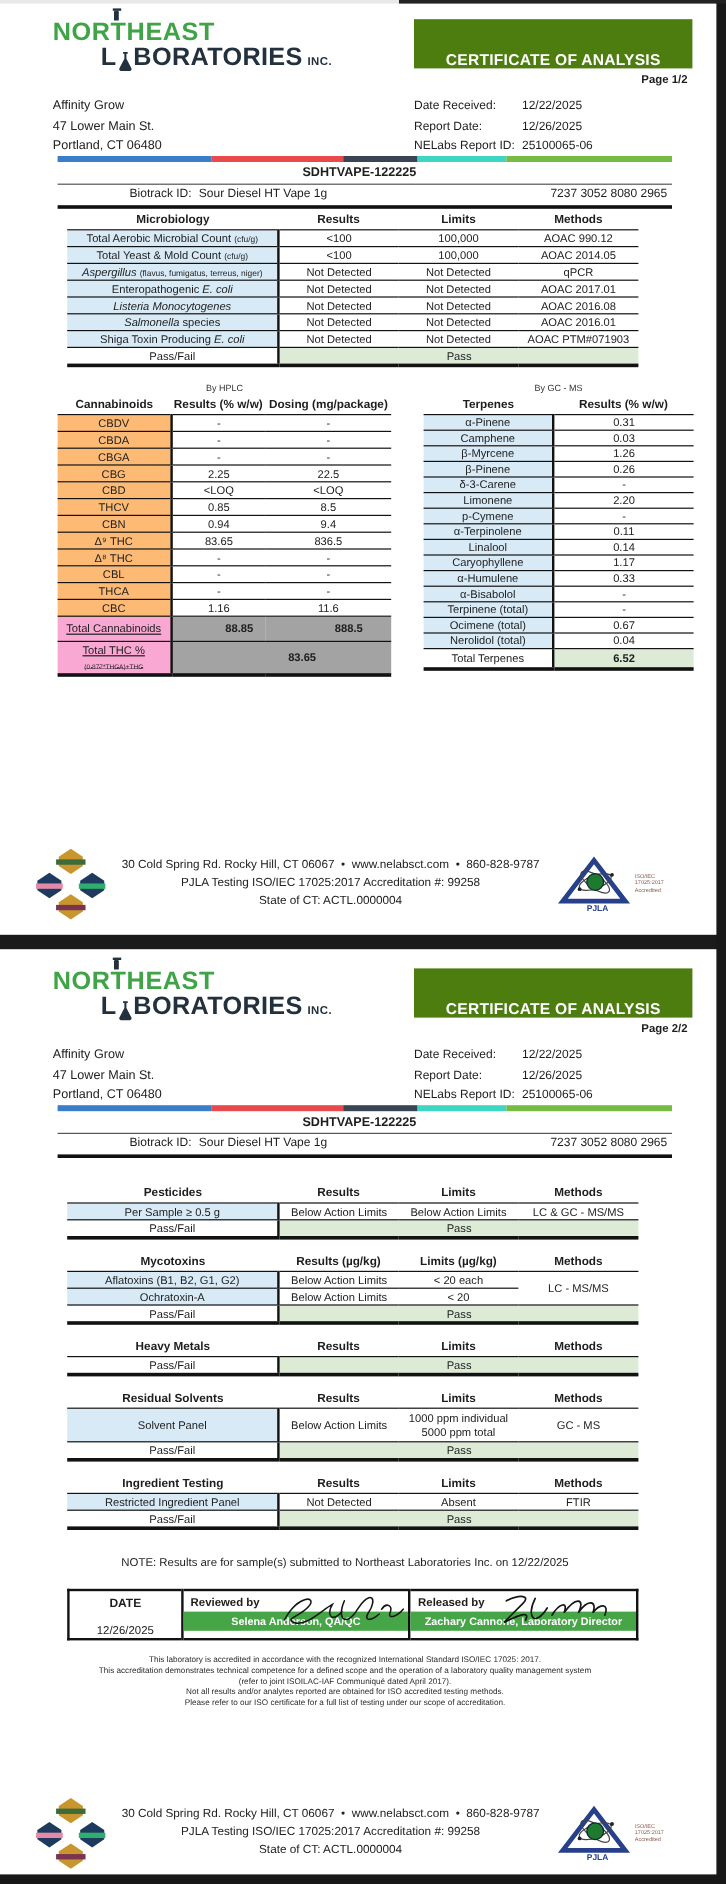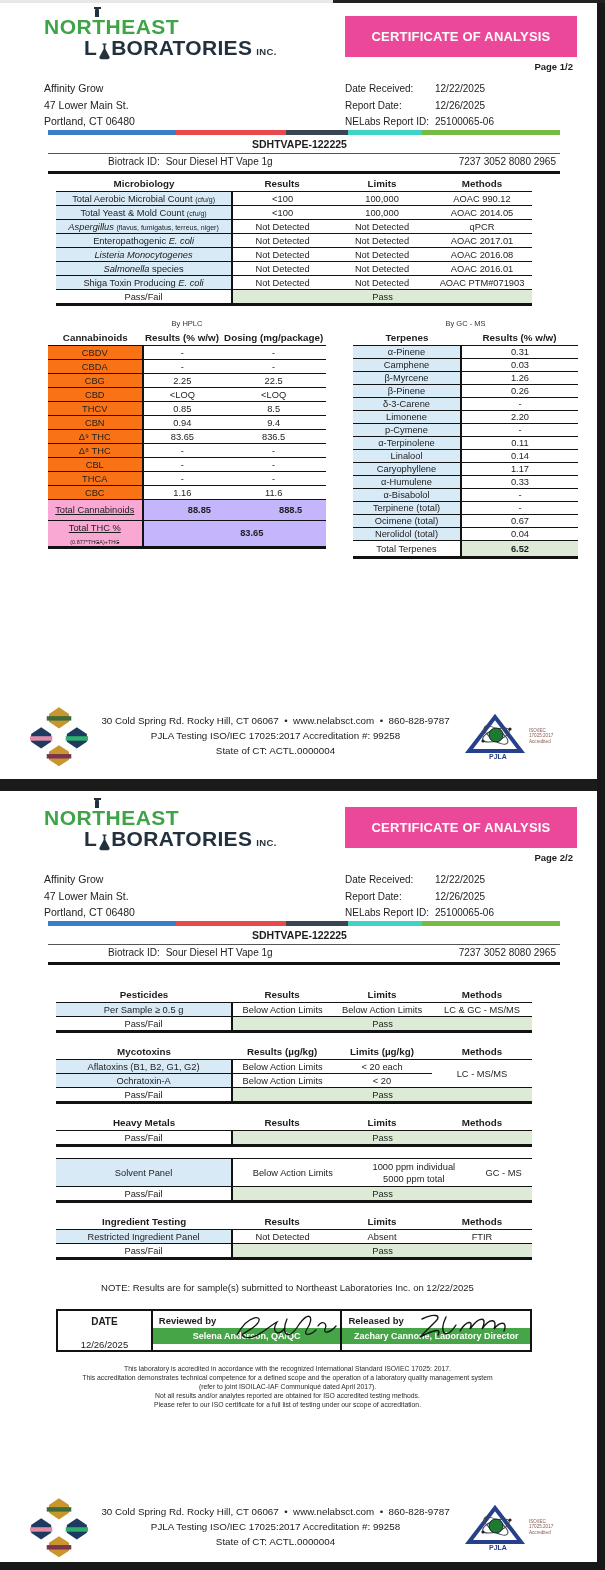--- a/index.html
+++ b/index.html
@@ -21,22 +21,22 @@
   
   .hdr { position:relative; height:176px; }
   .logo { position:absolute; left:44px; top:16px; line-height:1.02; }
   .logo-l1 { font-size:21px; font-weight:bold; color:#3fa447; letter-spacing:.5px; position:relative; }
   .tick { position:absolute; left:51px; top:-7px; width:4px; height:8px; background:#22313d; border-radius:1px 1px 0 0; }
   .tick:before { content:""; position:absolute; left:-1.5px; top:-2px; width:7px; height:2px; background:#22313d; }
   .logo-l2 { font-size:21px; font-weight:bold; color:#22313d; margin-left:40px; letter-spacing:.3px; display:flex; align-items:flex-end; }
   .flask-svg { width:13px; height:18px; margin:0 .5px -1px .5px; }
   .logo-inc { font-size:9.5px; margin:0 0 2px 4px; letter-spacing:.4px; }
   .client { position:absolute; left:44px; top:80px; font-size:10.5px; line-height:16.5px; color:#222; }
-  .banner { position:absolute; left:345px; top:16px; width:232px; height:41px; background:#ec4899;
-            display:flex; align-items:center; justify-content:center; }
+  .banner { position:absolute; left:345px; top:16px; width:232px; height:41px; background:#4d7c0f;
+            display:flex; align-items:flex-end; justify-content:center; }
   .banner span { color:#fff; font-weight:bold; font-size:13px; letter-spacing:.2px; }
   .page-label { position:absolute; right:32px; top:61px; font-size:9.5px; font-weight:bold; }
   .meta { position:absolute; left:345px; top:81px; font-size:10px; line-height:16.5px; }
   .meta-row { display:flex; }
   .meta-row .ml { width:90px; }
   .meta-row .mv { width:120px; }
   .colorbar { position:absolute; left:48px; top:130px; width:512px; height:5px; display:flex; }
   .cb-b { width:25%;  background:#3a7dc9; }
   .cb-r { width:21.5%;background:#e8494a; }
   .cb-d { width:12%;  background:#3a4553; }
@@ -62,25 +62,25 @@
   .sec .pass { background:#ddebd6; }
   .nm i { font-style:italic; }
   .tiny { font-size:7px; }
   .nm span:empty, .nm i:empty { display:none; }
 
   .duo { display:flex; margin:13px 0 0 48px; width:530px; justify-content:space-between; align-items:flex-start; }
   .bynote { text-align:center; font-size:7.5px; color:#333; margin-bottom:2px; }
   .cann { width:278px; font-size:9.3px; }
   .cann th { font-size:9.8px; font-weight:bold; padding:2px 1px; }
   .cann td { text-align:center; padding:1.5px 2px; height:12.5px; border-top:1.8px solid #121212; }
-  .cann .nm2 { width:34%; background:#f97316; border-right:2px solid #121212; }
+  .cann .nm2 { width:34%; background:#fdba74; border-right:2px solid #121212; }
   .cann tr:last-child td { border-bottom:3px solid #121212; }
   .tot td { height:21px; font-weight:bold; }
   .tot .nm2, .thcrow .nm2 { background:#f9a8d4; font-weight:normal;text-decoration:underline; }
-  .tot .val, .thcrow .val { background:#c4b5fd;padding-left:36px; }
+  .tot .val, .thcrow .val { background:#a3a3a3;padding-left:36px; }
   .thcrow td { height:26px; font-weight:bold; }
   .thcsub { font-size:5.5px; font-weight:normal; vertical-align:sub; }
   .terp { width:225px; font-size:9.3px; }
   .terp th { font-size:9.8px; font-weight:bold; padding:2px 1px; }
   .terp td { text-align:center; padding:1px 2px; height:10.8px; border-top:1.8px solid #121212;margin-top:32px; }
   .terp .nm2 { width:48%; background:#d9eaf7; border-right:2px solid #121212; }
   .terp tr:last-child td { border-bottom:3px solid #121212; }
   .terp .tot2 td { height:17px; font-weight:bold; }
   .terp .tot2 .nm2 { background:#fff; font-weight:normal; }
   .terp .tot2 .val { background:#ddebd6; }
@@ -233,20 +233,25 @@
           <th>Results (% w/w)</th>
           <th>Dosing (mg/package)</th>
         </tr>
         <tr>
               <td class="nm2">CBDV</td>
               <td>-</td>
               <td>-</td>
             </tr>
         <tr>
               <td class="nm2">CBDA</td>
+              <td>-</td>
+              <td>-</td>
+            </tr>
+        <tr>
+              <td class="nm2">CBGA</td>
               <td>-</td>
               <td>-</td>
             </tr>
         <tr>
               <td class="nm2">CBG</td>
               <td>2.25</td>
               <td>22.5</td>
             </tr>
         <tr>
               <td class="nm2">CBD</td>
@@ -532,20 +537,26 @@
     </tr>
     <tr>
           <td class="nm pf">Pass/Fail</td>
           <td class="pass" colspan="3">Pass</td>
         </tr>
   </tbody>
     </table>
 
   <table class="sec p2sec">
     <tbody>
+        <tr>
+      <th class="nm" style="background:#fff;border-right:none;">Residual Solvents</th>
+      <th class="c2">Results</th>
+          <th class="c3">Limits</th>
+          <th class="c4">Methods</th>
+    </tr>
     <tr>
           <td class="nm">Solvent Panel</td>
           <td>Below Action Limits</td>
           <td class="limit2">
             <div>1000 ppm individual</div>
             <div>5000 ppm total</div>
           </td>
           <td>GC - MS</td>
         </tr>
     <tr>

